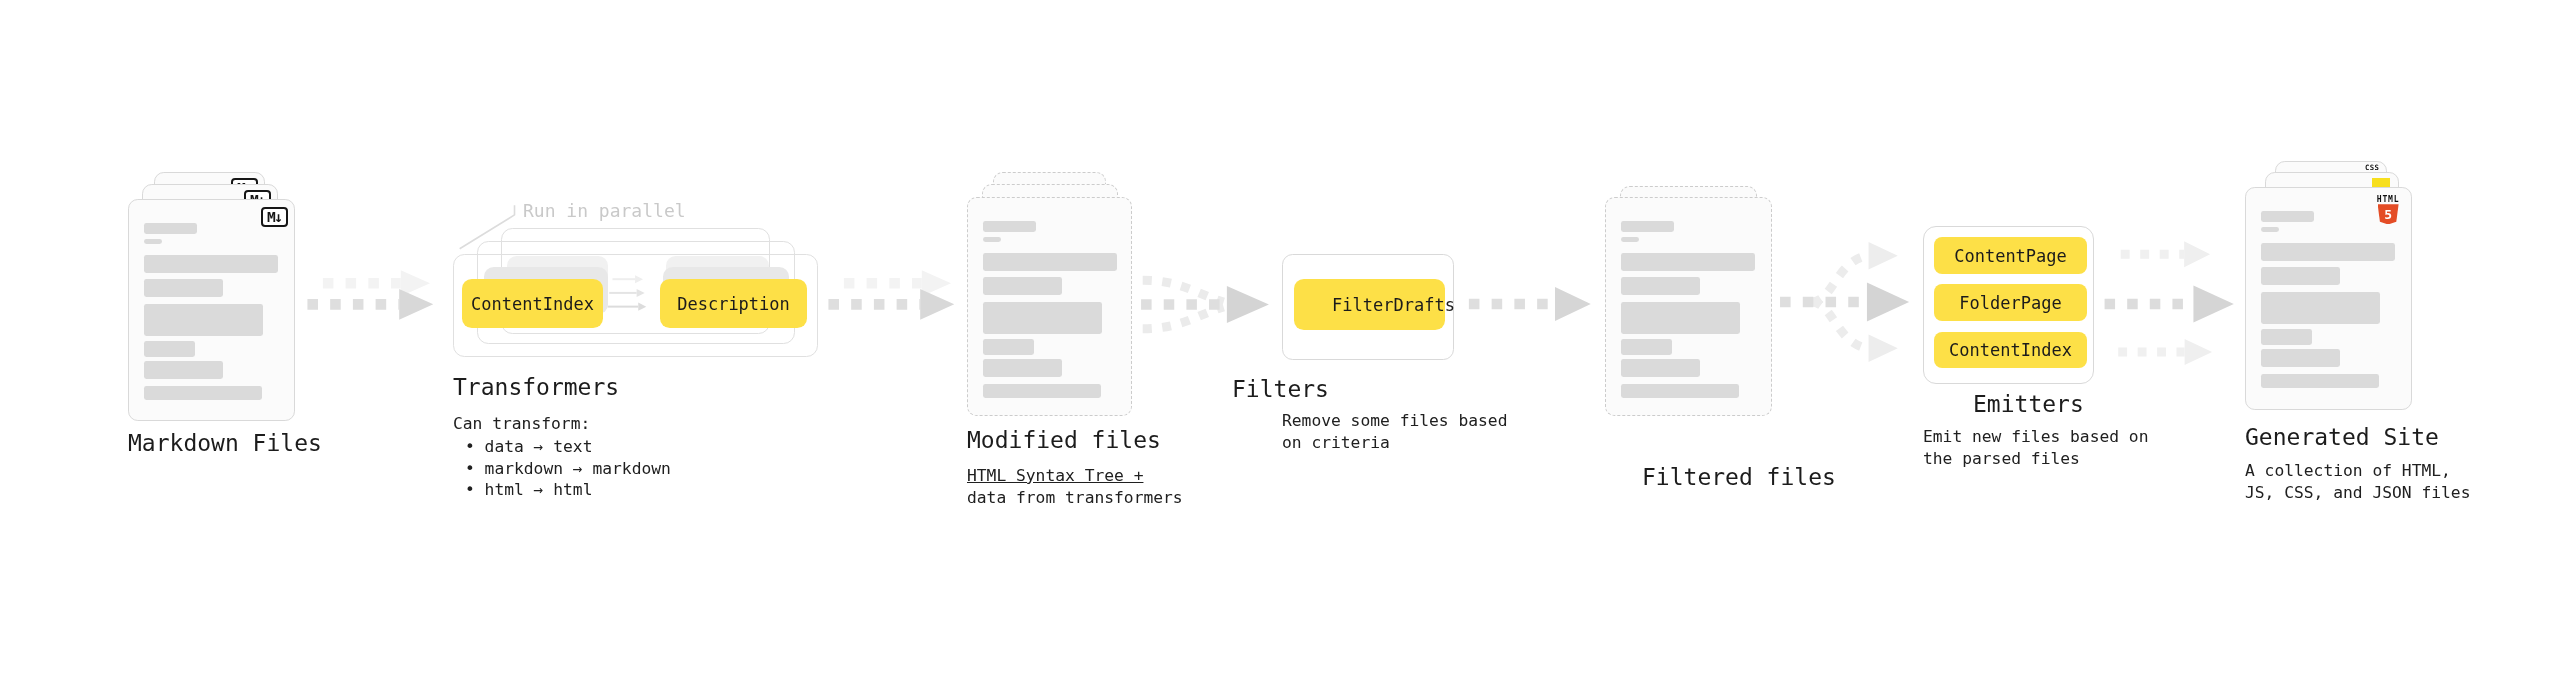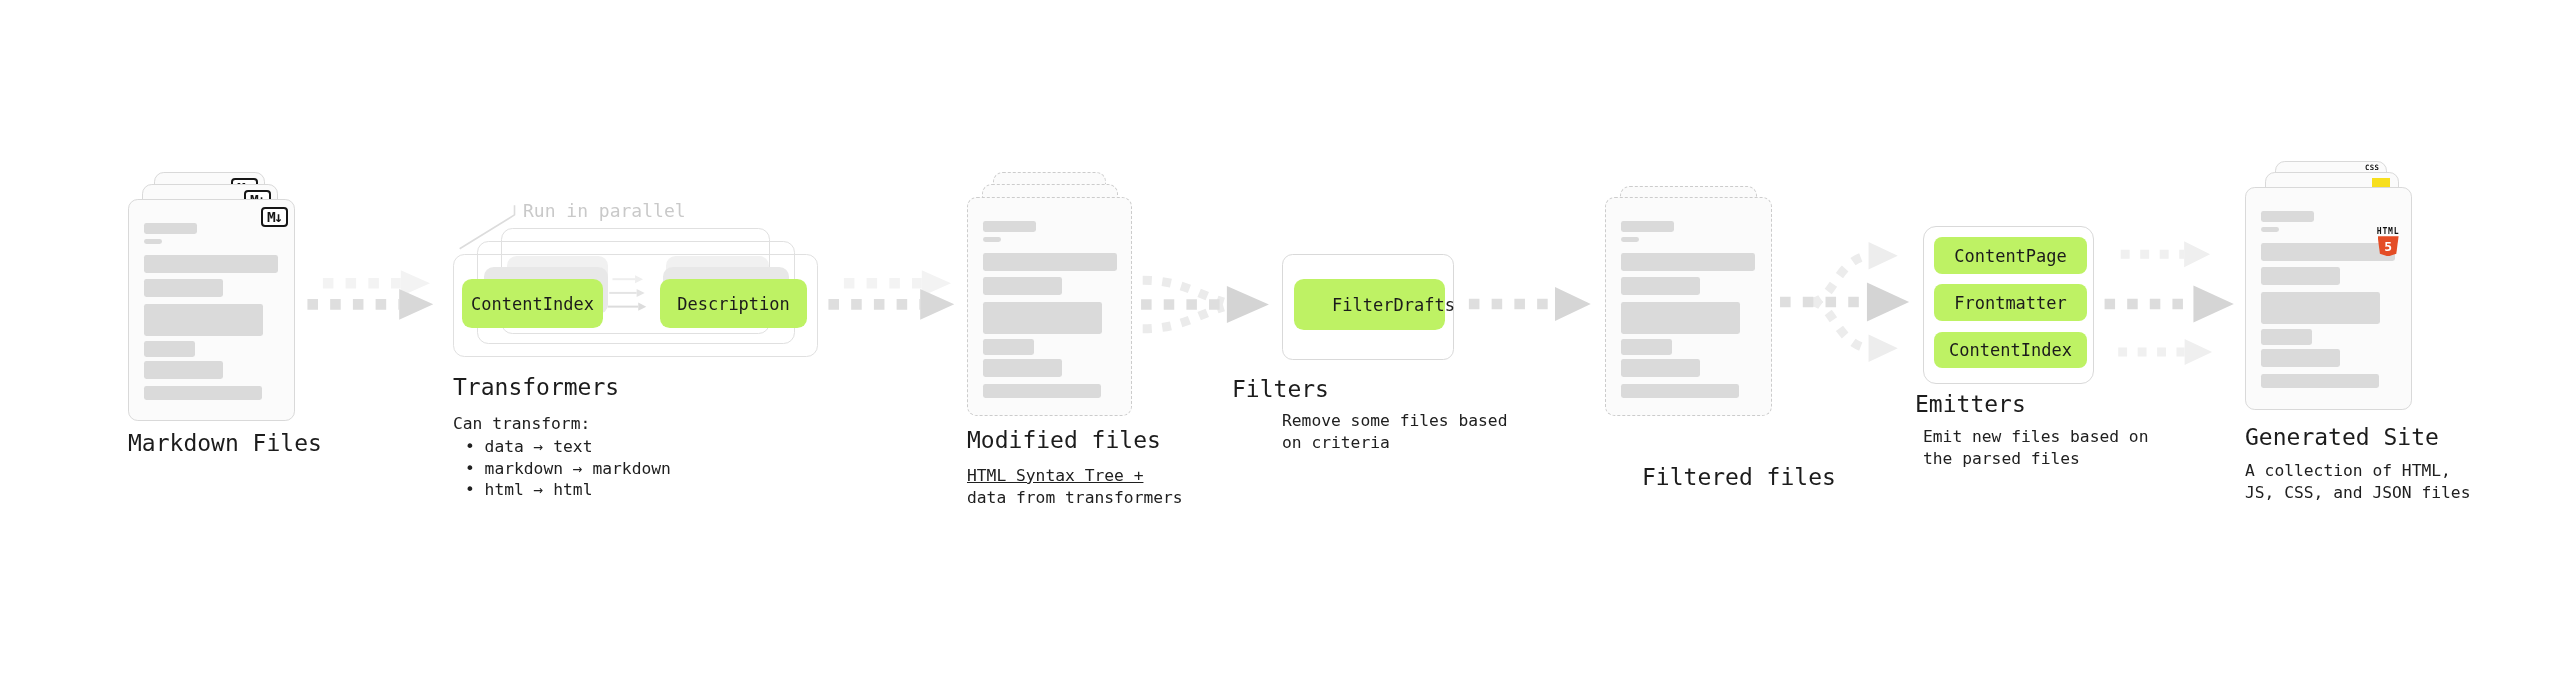--- a/index.html
+++ b/index.html
@@ -21,29 +21,29 @@
   .b7{width:79px;height:18px;margin-top:4.1px;}
   .b8{width:118px;height:14px;margin-top:6.5px;}
   
   .mdb{position:absolute;border:2.4px solid #161616;border-radius:4.1px;background:#ffffff;color:#161616;
        font-weight:bold;font-size:14.6px;line-height:1.1;padding:0 4.1px 0.8px;letter-spacing:-1.6px;}
   
   .cssb{position:absolute;text-align:left;}
   .csst{font-size:7.3px;font-weight:bold;color:#111;letter-spacing:0.4px;line-height:1;}
   .cssu{width:14.6px;height:3.3px;background:#2965f1;margin:0.8px auto 0;}
   .jsb{position:absolute;width:18px;height:11.4px;background:#f7df1e;}
-  .html5b{position:absolute;width:36px;text-align:center;margin-top:32px;}
+  .html5b{position:absolute;width:36px;text-align:center;}
   .h5t{font-size:8.1px;font-weight:bold;color:#111;letter-spacing:0.8px;line-height:1;}
   .h5s{width:21px;height:20.3px;margin:1.6px auto 0;background:#e44d26;color:#fff;font-size:13px;font-weight:bold;
        display:flex;align-items:center;justify-content:center;
        clip-path:polygon(0 0,100% 0,89% 86%,50% 100%,11% 86%);}
   
   .obox{position:absolute;border:1.6px solid #e0e0e0;border-radius:11.4px;box-sizing:border-box;background:transparent;}
   .sbox{position:absolute;border:1.6px solid #d9d9d9;border-radius:10.6px;box-sizing:border-box;background:#ffffff;}
-  .pill{position:absolute;background:#bef264;border-radius:9.8px;box-sizing:border-box;
+  .pill{position:absolute;background:#fde047;border-radius:9.8px;box-sizing:border-box;
         display:flex;align-items:center;justify-content:center;font-size:17px;color:#1b1b1b;white-space:nowrap;}
   .pill.g1{background:#e8e8e8;}
   .pill.g2{background:#f1f1f1;}
   
   .sec-label{position:absolute;font-size:23px;font-weight:500;color:#1c1c1c;white-space:nowrap;line-height:24.4px;}
   .sec-sub{position:absolute;font-size:16.3px;color:#202020;line-height:22px;white-space:nowrap;}
   .callout{position:absolute;font-size:18px;color:#c9c9c9;white-space:nowrap;line-height:19.5px;}
   .abs{position:absolute;}
 </style>
 </head>
@@ -186,23 +186,23 @@
     <path d="M45,80 C70,82 75,130 112,137" stroke="#ececec" stroke-width="11" stroke-dasharray="11 13" fill="none"></path>
     <line x1="5" y1="80" x2="112" y2="80" stroke="#dedede" stroke-width="13" stroke-dasharray="13 15"></line>
     <polygon points="114,6 150,23 114,40" fill="#ededed"></polygon>
     <polygon points="112,56 164,80 112,104" fill="#d4d4d4"></polygon>
     <polygon points="114,120 150,137 114,154" fill="#ededed"></polygon>
   </svg>
 
   <div>
     <div class="sbox" style="left:1923px;top:226px;width:171px;height:158px;border-radius:13px;"></div>
     <div class="pill" style="left:1934px;top:237px;width:153px;height:37px;border-radius:8.1px;">ContentPage</div>
-    <div class="pill" style="left:1934px;top:284px;width:153px;height:37px;border-radius:8.1px;">Frontmatter</div>
+    <div class="pill" style="left:1934px;top:284px;width:153px;height:37px;border-radius:8.1px;">FolderPage</div>
     <div class="pill" style="left:1934px;top:332px;width:153px;height:36px;border-radius:8.1px;">ContentIndex</div>
-    <div class="sec-label" style="left:1915px;top:392px;">Emitters</div>
+    <div class="sec-label" style="left:1973px;top:392px;">Emitters</div>
     <div class="sec-sub" style="left:1923px;top:426px;">Emit new files based on</div>
     <div class="sec-sub" style="left:1923px;top:448px;">the parsed files</div>
   </div>
 
   <svg class="abs" style="left:2114px;top:238px;" width="102" height="32.5" viewBox="0 0 125 40">
     <line x1="8" y1="20" x2="86" y2="20" stroke="#f0f0f0" stroke-width="11" stroke-dasharray="11 13"></line>
     <polygon points="86,4 118,20 86,36" fill="#efefef"></polygon>
   </svg>
   <svg class="abs" style="left:2101px;top:283px;" width="138" height="42" viewBox="0 0 170 52">
     <line x1="4" y1="26" x2="114" y2="26" stroke="#dcdcdc" stroke-width="13" stroke-dasharray="13 15"></line>

